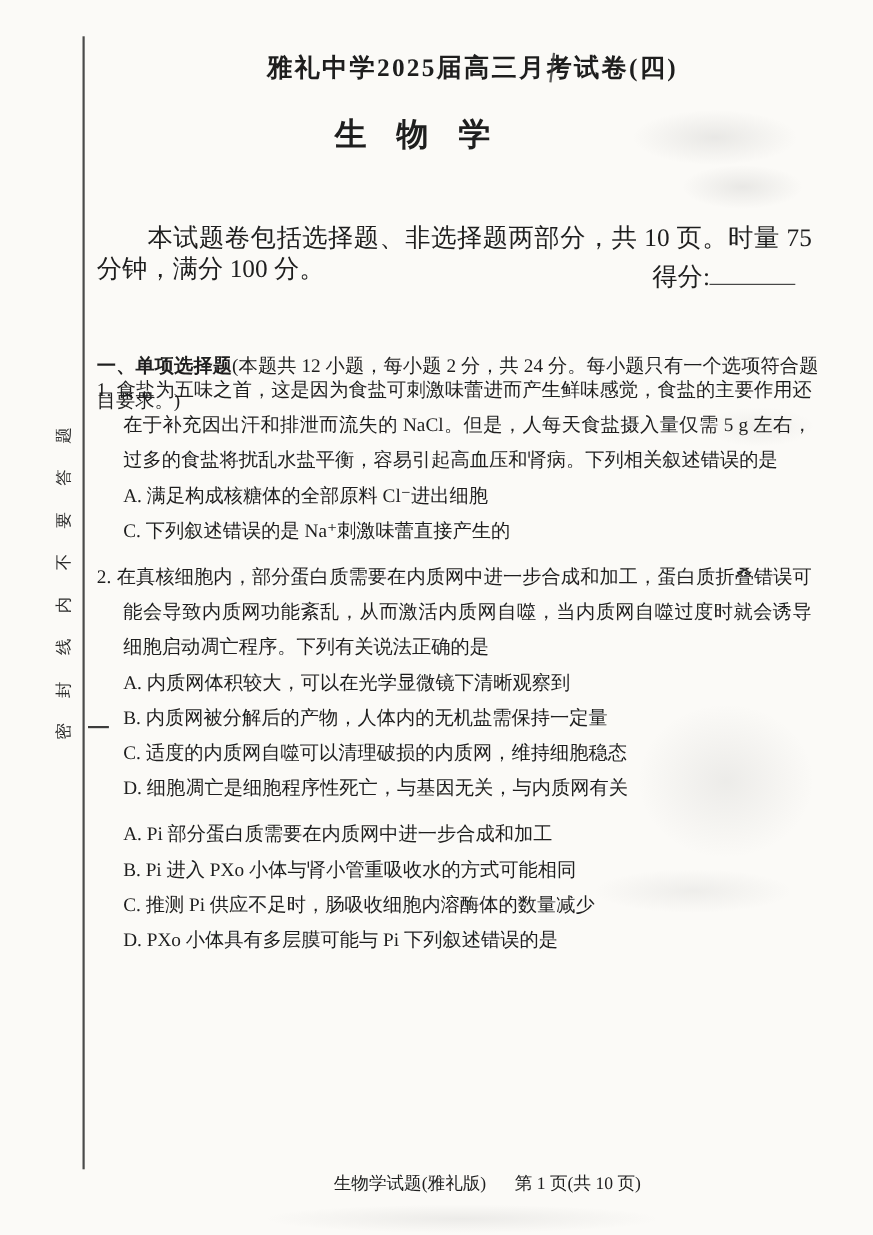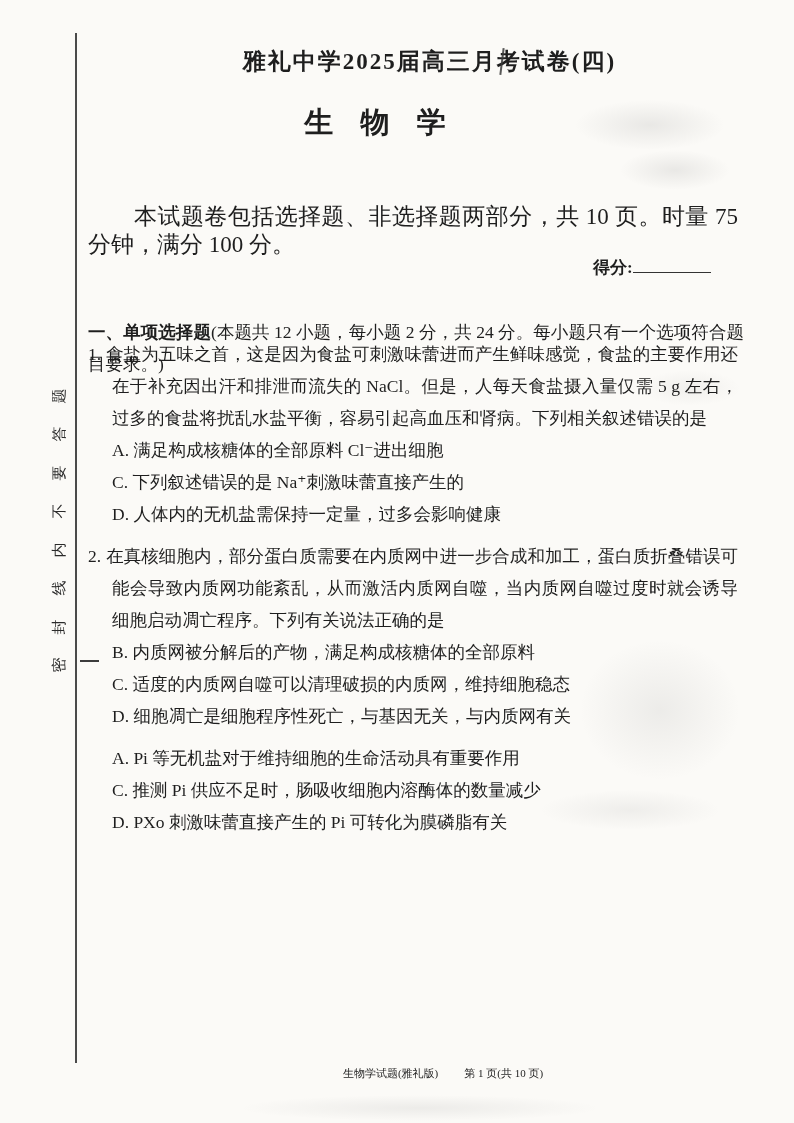--- a/index.html
+++ b/index.html
@@ -68,23 +68,23 @@
     top: 203px; left: 88px;
     width: 650px;
     font-size: 23px;
     line-height: 28px;
     text-indent: 2em;
     text-align: justify;
   }
 
   .score-row {
     position: absolute;
-    top: 256px; left: 593px;
-    font-size: 17px;
-    font-weight: 700;
+    top: 236px; left: 593px;
+    font-size: 23px;
+    font-weight: 400;
     white-space: nowrap;
   }
   .score-blank {
     display: inline-block;
     width: 78px; height: 16px;
     border-bottom: 1.5px solid #333;
     vertical-align: baseline;
   }
 
   .section-header {
@@ -121,21 +121,21 @@
     background: #3c3c3c;
   }
 
   .footer {
     position: absolute;
     top: 1066px; left: 0;
     width: 794px;
     box-sizing: border-box;
     padding-left: 92px;
     text-align: center;
-    font-size: 11px;
+    font-size: 16px;
     white-space: nowrap;
   }
   .footer .gap { display: inline-block; width: 26px; }
 
   
   .smudge {
     position: absolute;
     pointer-events: none;
     background: radial-gradient(closest-side, rgba(110,110,110,0.13), rgba(110,110,110,0));
     border-radius: 50%;
@@ -176,33 +176,34 @@
 <div class="score-row"><span>得分:</span><span class="score-blank"></span></div>
 
 <div class="section-header"><span class="sec-title">一、单项选择题</span><span>(本题共 12 小题，每小题 2 分，共 24 分。每小题只有一个选项符合题目要求。)</span></div>
 
 <div class="questions">
 
   <div class="question">
     <div class="stem"><span class="qnum">1.</span><span>食盐为五味之首，这是因为食盐可刺激味蕾进而产生鲜味感觉，食盐的主要作用还在于补充因出汗和排泄而流失的 NaCl。但是，人每天食盐摄入量仅需 5 g 左右，过多的食盐将扰乱水盐平衡，容易引起高血压和肾病。下列相关叙述错误的是</span></div>
     <div class="option">A. 满足构成核糖体的全部原料 Cl⁻进出细胞</div>
     <div class="option">C. 下列叙述错误的是 Na⁺刺激味蕾直接产生的</div>
-    <div class="option">D. 人体内的无机盐需保持一定量，过多会影响健康</div>
   </div>
 
   <div class="question">
     <div class="stem"><span class="qnum">2.</span><span>在真核细胞内，部分蛋白质需要在内质网中进一步合成和加工，蛋白质折叠错误可能会导致内质网功能紊乱，从而激活内质网自噬，当内质网自噬过度时就会诱导细胞启动凋亡程序。下列有关说法正确的是</span></div>
-    <div class="option">B. 内质网被分解后的产物，满足构成核糖体的全部原料</div>
+    <div class="option">A. 内质网体积较大，可以在光学显微镜下清晰观察到</div>
+    <div class="option">B. 内质网被分解后的产物，人体内的无机盐需保持一定量</div>
     <div class="option">C. 适度的内质网自噬可以清理破损的内质网，维持细胞稳态</div>
     <div class="option">D. 细胞凋亡是细胞程序性死亡，与基因无关，与内质网有关</div>
   </div>
 
   <div class="question">
-    <div class="option">A. Pi 等无机盐对于维持细胞的生命活动具有重要作用</div>
+    <div class="option">A. Pi 部分蛋白质需要在内质网中进一步合成和加工</div>
+    <div class="option">B. Pi 进入 PXo 小体与肾小管重吸收水的方式可能相同</div>
     <div class="option">C. 推测 Pi 供应不足时，肠吸收细胞内溶酶体的数量减少</div>
-    <div class="option">D. PXo 刺激味蕾直接产生的 Pi 可转化为膜磷脂有关</div>
+    <div class="option">D. PXo 小体具有多层膜可能与 Pi 下列叙述错误的是</div>
   </div>
 
 </div>
 
 <div class="underscore-artifact"></div>
 
 <div class="footer"><span>生物学试题(雅礼版)</span><span class="gap"></span><span>第 1 页(共 10 页)</span></div>
 
 </body></html>

